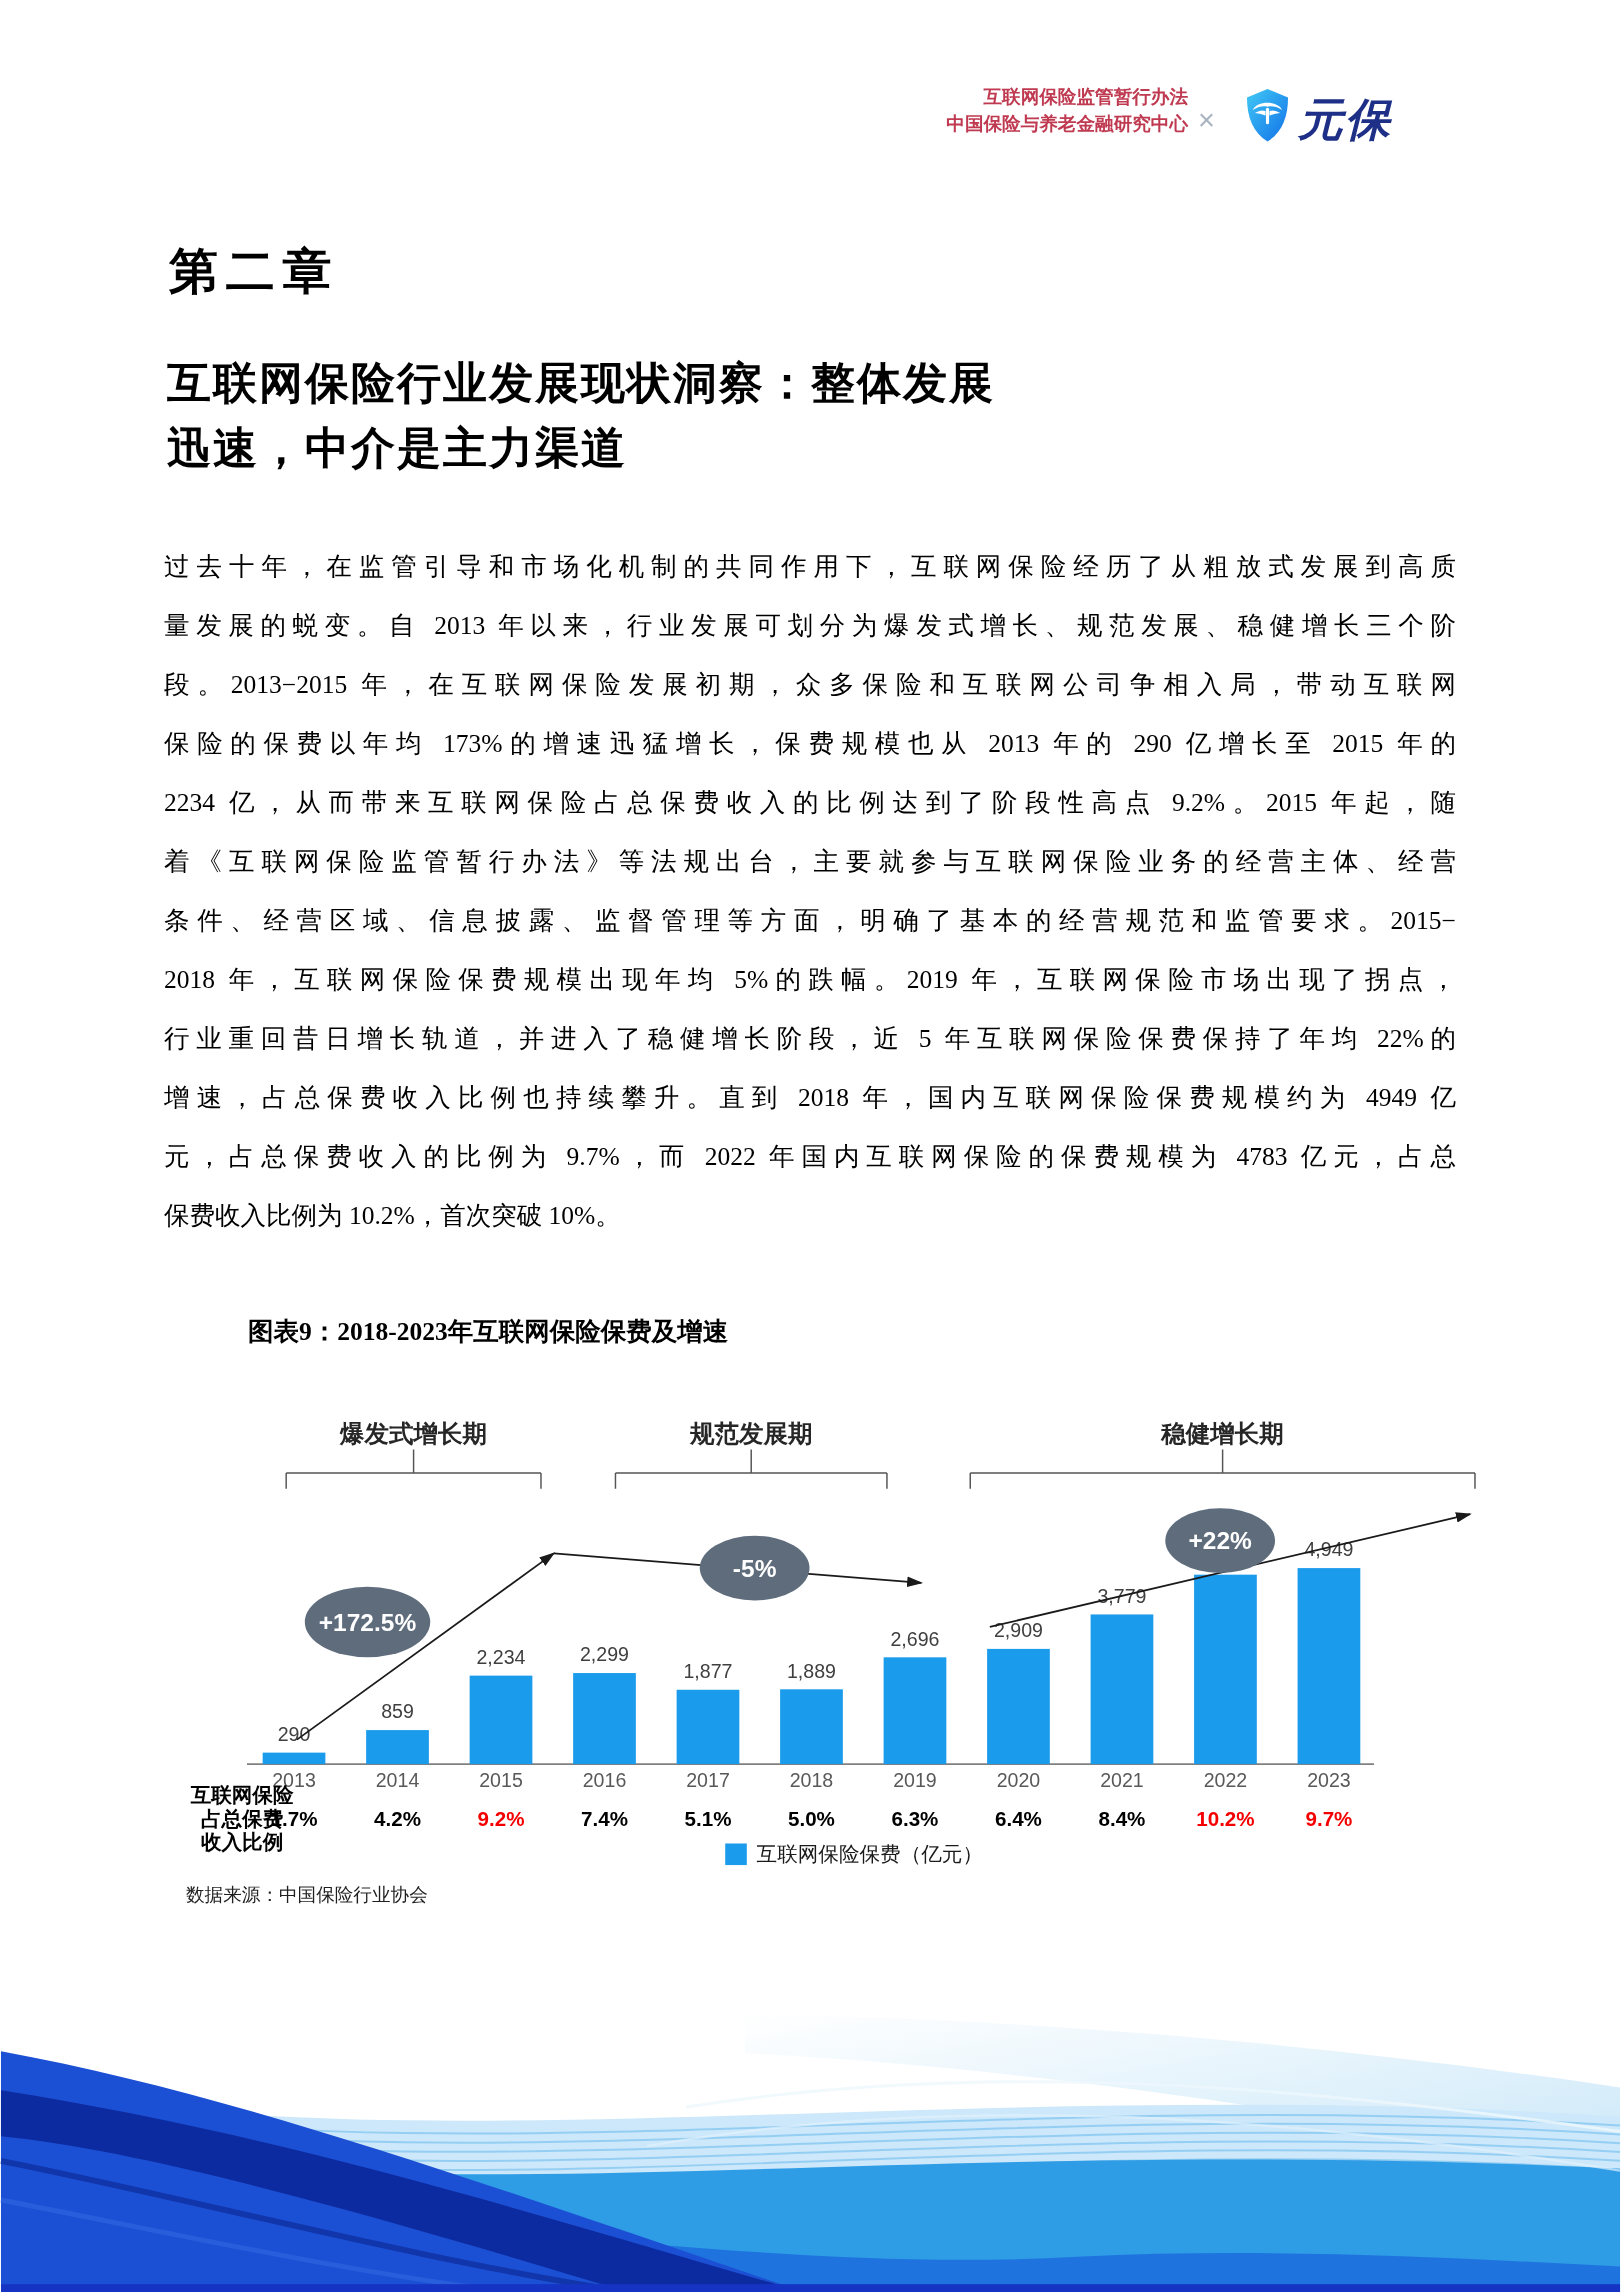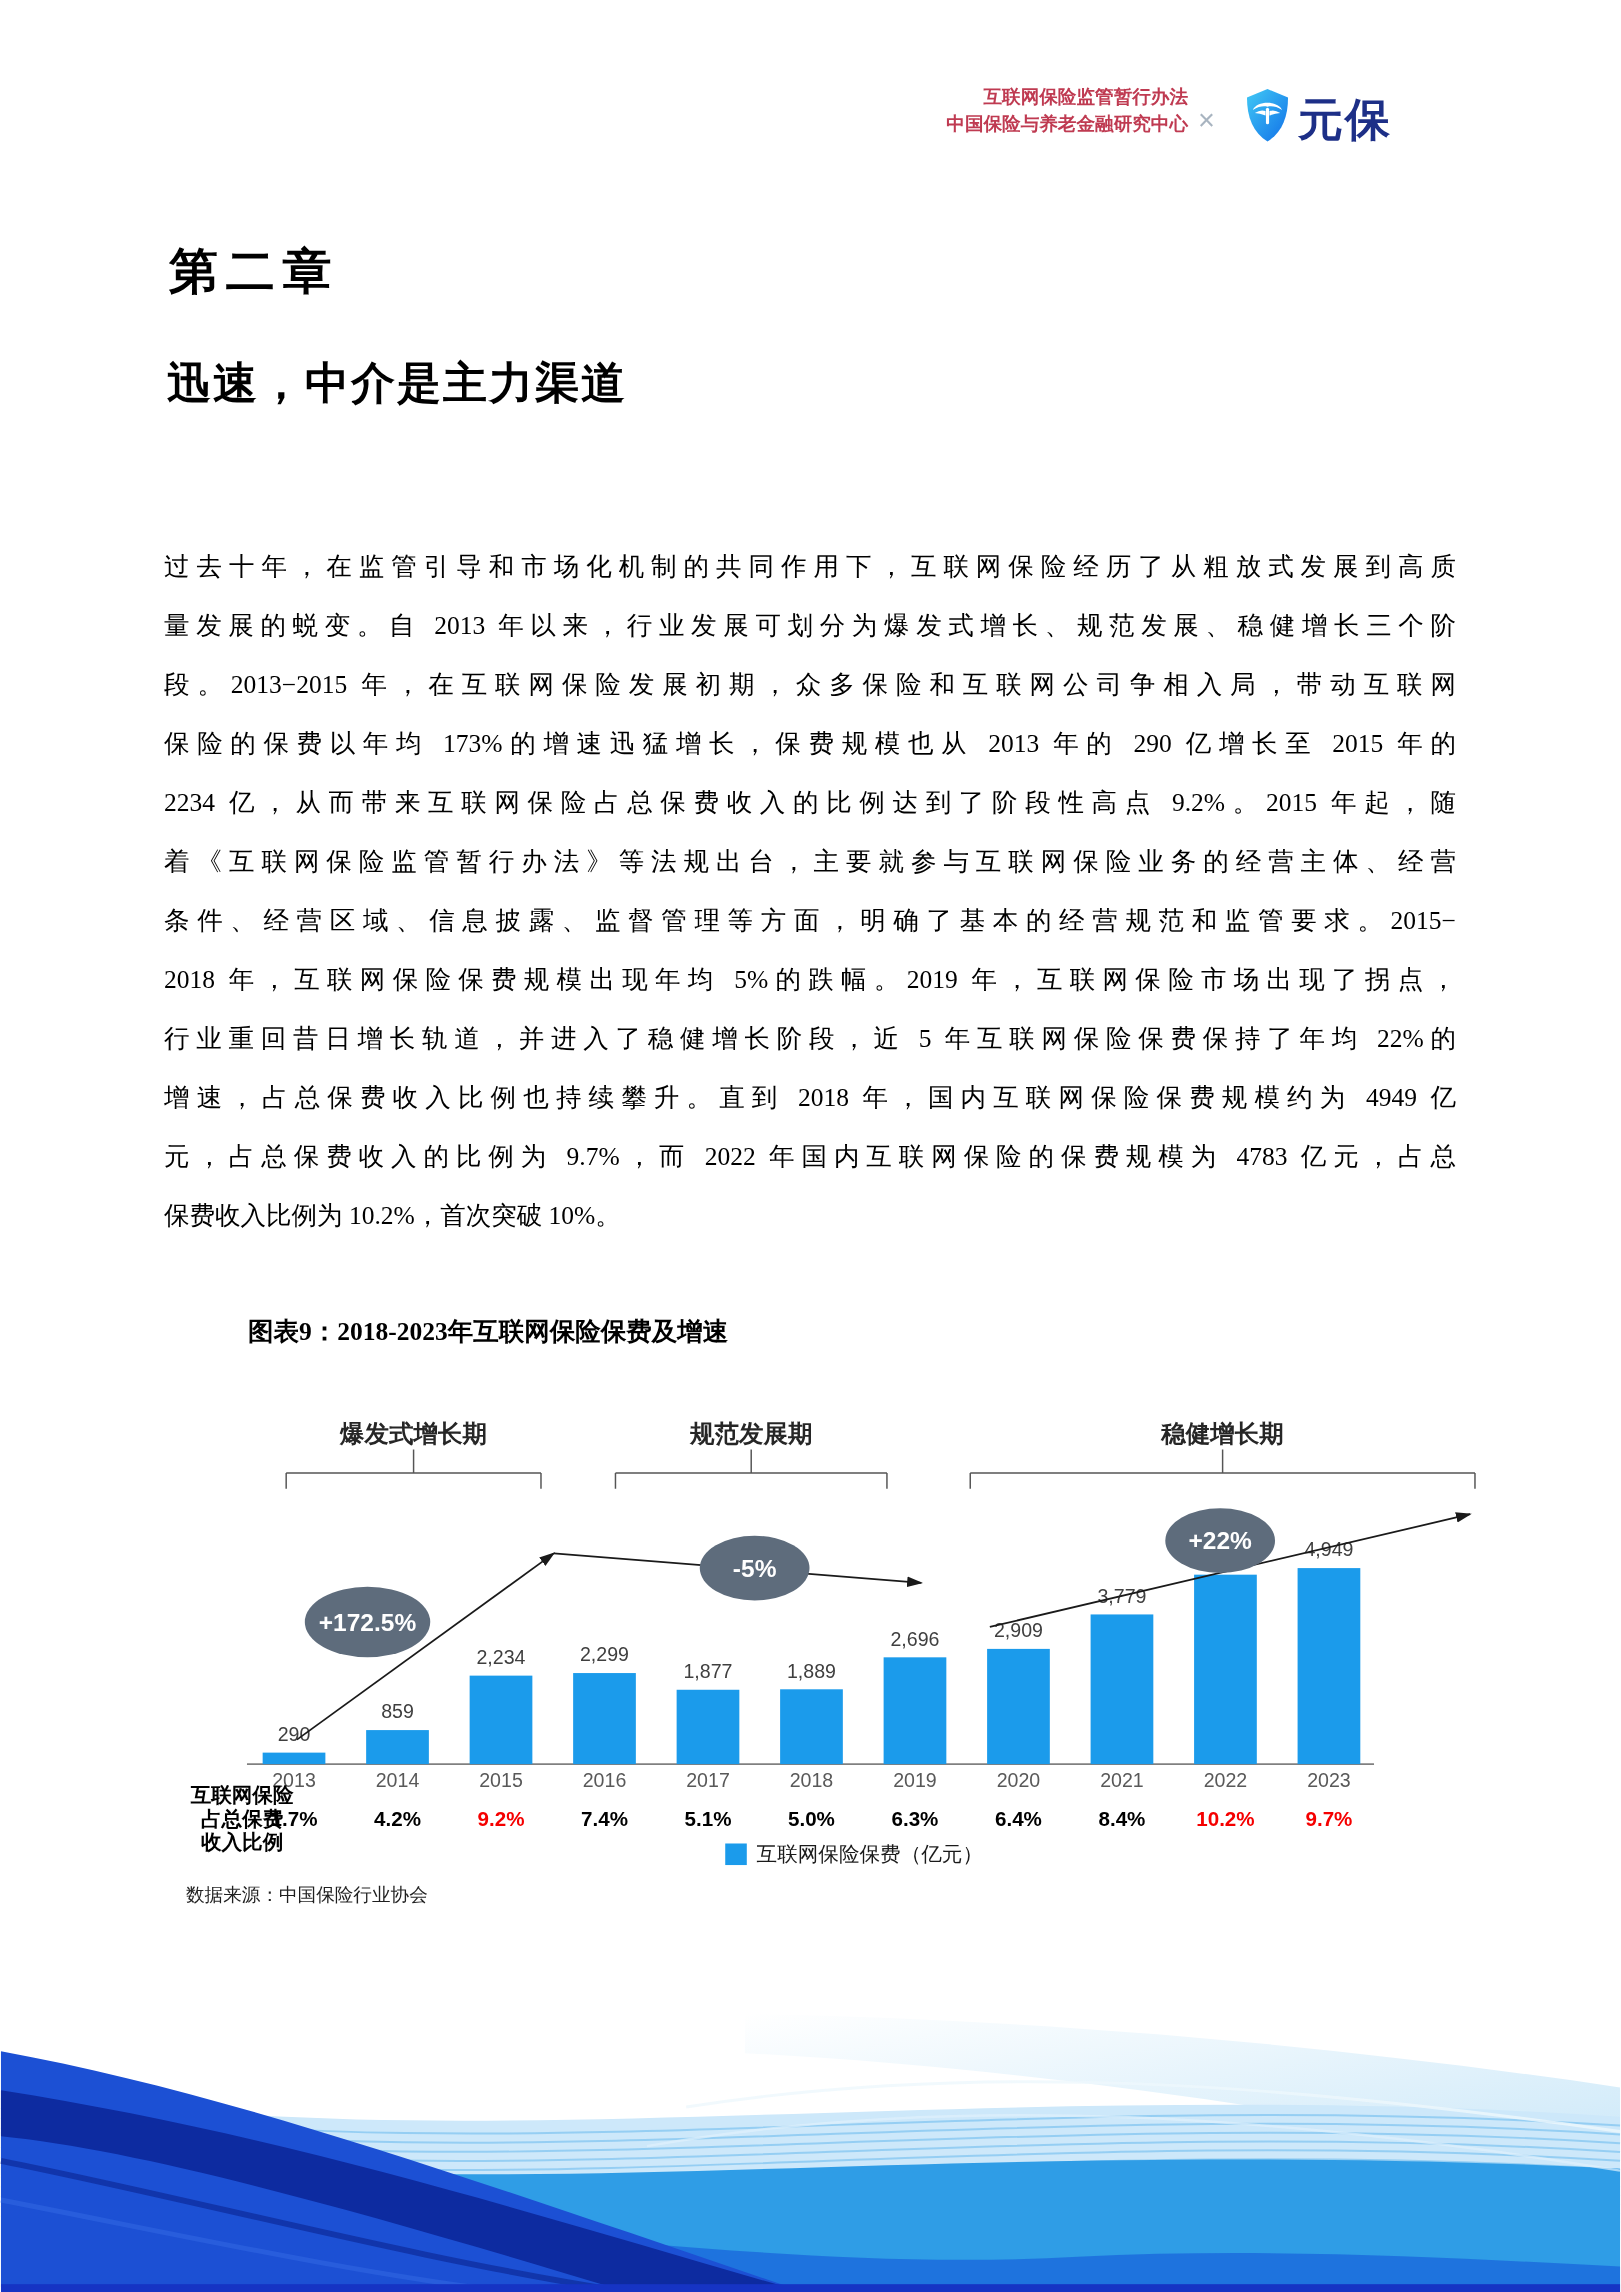--- a/index.html
+++ b/index.html
@@ -11,21 +11,21 @@
   .abs{position:absolute;}
 
   
   #org-block{left:882px; top:84px; width:306px; text-align:right;
     font-family:"Liberation Sans","DejaVu Sans",sans-serif;
     font-size:18.6px; font-weight:600; line-height:26.5px; color:#bf3a51;}
   #cross{left:1198px; top:104px; font-size:29px; color:#a8b4c0; font-weight:300;
     font-family:"Liberation Sans",sans-serif;}
   #shield{left:1245px; top:88px;}
   #logo-text{left:1298px; top:90px; font-size:45px; font-weight:bold; color:#1d2f87;
-    font-family:"Liberation Sans","DejaVu Sans",sans-serif; letter-spacing:2px;}
+    font-family:"Liberation Sans","DejaVu Sans",sans-serif; letter-spacing:2px;font-style:italic;}
 
   
   #chapter{left:169px; top:239px; font-size:49px; font-weight:bold; letter-spacing:7.8px;}
   #page-title{left:167px; top:351px; width:1176px; font-size:44px; font-weight:bold;
     line-height:65px; letter-spacing:2px;}
 
   
   #body-paragraph{left:164px; top:537px; width:1292px; font-size:25.5px;}
   .body-line{height:59px; line-height:59px; text-align:justify; text-align-last:justify;
     text-justify:inter-ideograph; white-space:normal;}
@@ -58,20 +58,21 @@
     <path d="M23,1 L44,9.5 C44,30 37.5,45.5 23,54.5 C8.5,45.5 2,30 2,9.5 Z" fill="url(#shieldGrad)"></path>
     <path d="M8,22.5 C12,12.5 34,12.5 38,22.5 C32,18.5 27,18 23,19 C19,18 14,18.5 8,22.5 Z" fill="#ffffff"></path>
     <path d="M10,25.5 Q16,21.5 21,23.5 L21,28 Q15,26 10,25.5 Z" fill="#ffffff"></path>
     <path d="M36,25.5 Q30,21.5 25,23.5 L25,28 Q31,26 36,25.5 Z" fill="#ffffff"></path>
     <rect x="21.4" y="20" width="3.2" height="17" rx="1.6" fill="#ffffff"></rect>
   </svg>
   <div class="abs" id="logo-text">元保</div>
 
   <div class="abs" id="chapter">第二章</div>
   <div class="abs" id="page-title">
+    <div>互联网保险行业发展现状洞察：整体发展</div>
     <div>迅速，中介是主力渠道</div>
   </div>
 
   <div class="abs" id="body-paragraph">
       <div class="body-line">过去十年，在监管引导和市场化机制的共同作用下，互联网保险经历了从粗放式发展到高质</div>
       <div class="body-line">量发展的蜕变。自 2013 年以来，行业发展可划分为爆发式增长、规范发展、稳健增长三个阶</div>
       <div class="body-line">段。2013−2015 年，在互联网保险发展初期，众多保险和互联网公司争相入局，带动互联网</div>
       <div class="body-line">保险的保费以年均 173%的增速迅猛增长，保费规模也从 2013 年的 290 亿增长至 2015 年的</div>
       <div class="body-line">2234 亿，从而带来互联网保险占总保费收入的比例达到了阶段性高点 9.2%。2015 年起，随</div>
       <div class="body-line">着《互联网保险监管暂行办法》等法规出台，主要就参与互联网保险业务的经营主体、经营</div>

